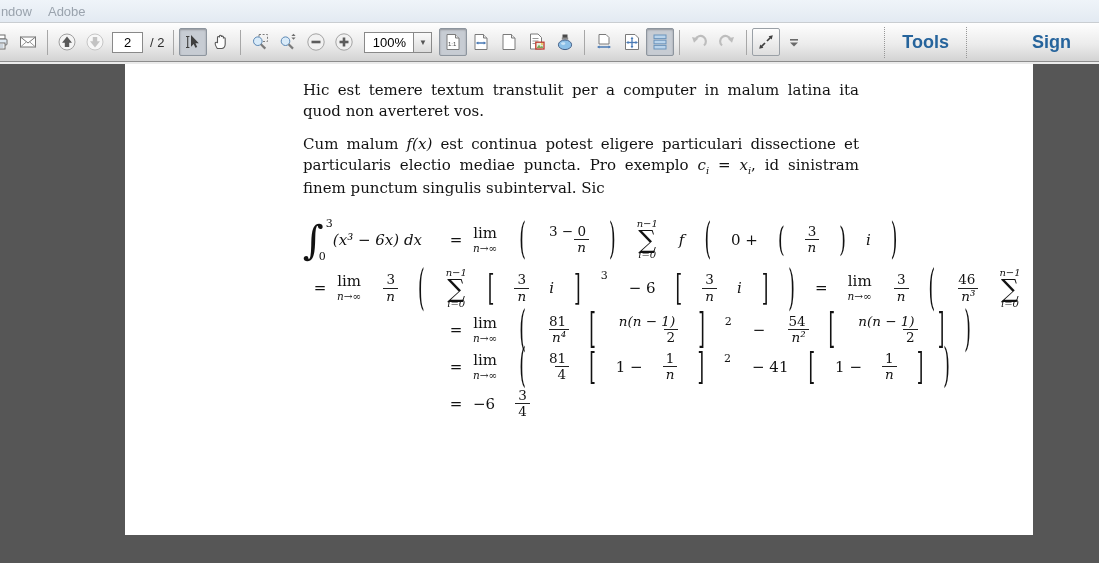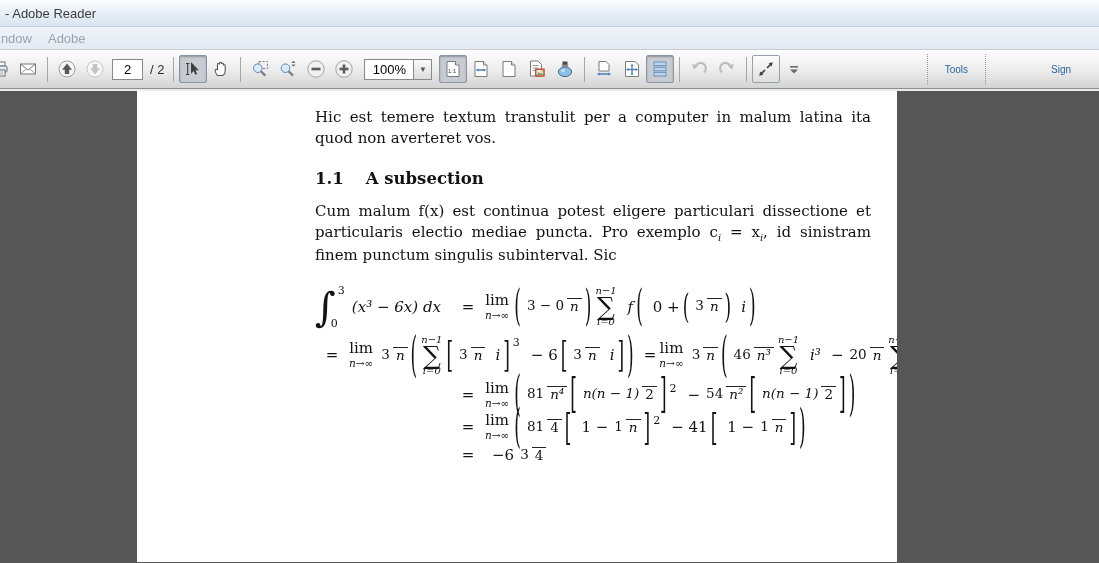--- a/index.html
+++ b/index.html
@@ -31,44 +31,44 @@
   .sep { width:1px; height:25px; background:#a7a7a7; margin:0 5px; flex:0 0 auto; }
   .dotsep { width:0; height:31px; border-left:1px dotted #979797; margin:0 9px; flex:0 0 auto; }
   .pginput { width:31px; height:21px; border:1px solid #898989; text-align:center;
              font-size:13px; font-family:"Liberation Sans",sans-serif; background:#fff; margin:0 3px; }
   .pgtotal { font-size:13px; color:#2e2e2e; margin:0 4px; }
   .zminput { width:50px; height:21px; border:1px solid #898989; text-align:center;
              font-size:13px; font-family:"Liberation Sans",sans-serif; background:#fff; }
   .ddbtn { width:18px; height:21px; border:1px solid #898989; border-left:none;
            background:linear-gradient(#fafafa,#dcdcdc); display:flex; align-items:center;
            justify-content:center; font-size:8px; color:#555; }
-  .txtbtn { font-size:10px; font-weight:normal; color:#26649c; padding:0 8px; white-space:nowrap; }
+  .txtbtn { font-size:18px; font-weight:bold; color:#26649c; padding:0 8px; white-space:nowrap; }
   .pushright { margin-left:auto; }
 
   
   .docarea { height:471px; background:#565656; border-top:2px solid #ebebeb; position:relative; }
-  .page { position:absolute; left:137px; top:0; width:760px; height:471px; background:#ffffff;
+  .page { position:absolute; left:125px; top:0; width:908px; height:471px; background:#ffffff;
           overflow:hidden; font-family:"DejaVu Serif", serif; color:#121212;
           padding:16px 0 0 178px; }
   .para { width:556px; font-size:15px; line-height:1.38; text-align:justify; }
   .heading { margin-top:21px; font-size:16.5px; font-weight:bold; }
   .heading .hnum { margin-right:22px; }
   .para2 { margin-top:13px; }
-  .mi { }
+  .mi { font-style:italic; }
   sub.msub { font-size:10px; font-style:italic; }
 
   
   .eqs { margin-top:18px; }
   .eqrow { display:flex; align-items:center; margin-bottom:5px; }
   .lhs { width:136px; display:flex; align-items:center; justify-content:flex-start; }
   .eqc { width:34px; text-align:center; font-size:15px; flex:0 0 auto; }
-  .rhs { display:flex; align-items:center; gap:3px; }
-  .tok { font-size:15px; white-space:nowrap;margin-left:7px; }
+  .rhs { display:flex; align-items:center; gap:20px; }
+  .tok { font-size:15px; white-space:nowrap; }
   .it { font-style:italic; }
-  .frac { display:inline-flex; flex-direction:row; align-items:flex-start; font-size:13.5px; line-height:1.15; }
+  .frac { display:inline-flex; flex-direction:column; align-items:flex-end; font-size:13.5px; line-height:1.15; }
   .frac .num { padding:0 3px; }
   .frac .den { border-top:1px solid #222; padding:0 3px; }
   .limop { display:inline-flex; flex-direction:column; align-items:center; line-height:1; margin-right:2px; }
   .limop .limw { font-size:15px; }
   .limop .lims { font-size:10.5px; font-style:italic; margin-top:2px; }
   .sumop { display:inline-flex; flex-direction:column; align-items:center; line-height:1; margin:0 1px; }
   .sumop .st, .sumop .sb { font-size:10px; font-style:italic; }
   .sumop .ss { font-size:25px; line-height:.85; }
   .intwrap { display:inline-flex; align-items:center; }
   .intsym { font-size:40px; line-height:1; }
@@ -78,23 +78,20 @@
   .intlims .ilb { margin-left:-5px; }
   .bp { display:inline-block; font-size:17px; line-height:1; transform:scaleY(var(--s,2.4));
         transform-origin:center; font-weight:300; }
   .bexp { font-size:11px; align-self:flex-start; margin:1px 1px 0 0; }
 </style>
 </head>
 <body>
 
 <div class="window">
 
-  <div class="titlebar">
-    <span>- Adobe Reader</span>
-  </div>
 
   <div class="menubar">
     <span class="menuitem cut">indow</span>
     <span class="menuitem">Adobe</span>
   </div>
 
   <div class="toolbar">
 
     <div class="tbtn cut">
       <svg width="20" height="20" viewBox="0 0 20 20">
@@ -300,23 +297,20 @@
     <div class="txtbtn">Tools</div>
     <div class="dotsep"></div>
     <div class="txtbtn" style="padding-right:22px;margin-left:48px;">Sign</div>
   </div>
 
   <div class="docarea">
     <div class="page">
 
       <p class="para">Hic est temere textum transtulit per a computer in malum latina ita quod non averteret vos.</p>
 
-      <div class="heading">
-        <span class="hnum">1.1</span><span>A subsection</span>
-      </div>
 
       <p class="para para2"><span>Cum malum </span><span class="mi">f(x)</span><span> est continua potest eligere particulari dissectione et particularis electio mediae puncta.  Pro exemplo </span><span class="mi">c</span><sub class="msub">i</sub><span> = </span><span class="mi">x</span><sub class="msub">i</sub><span>, id sinistram finem punctum singulis subinterval. Sic</span></p>
 
       <div class="eqs">
 
         <div class="eqrow">
           <div class="lhs">
             <span class="intwrap">
               <span class="intsym">∫</span>
               <span class="intlims">

